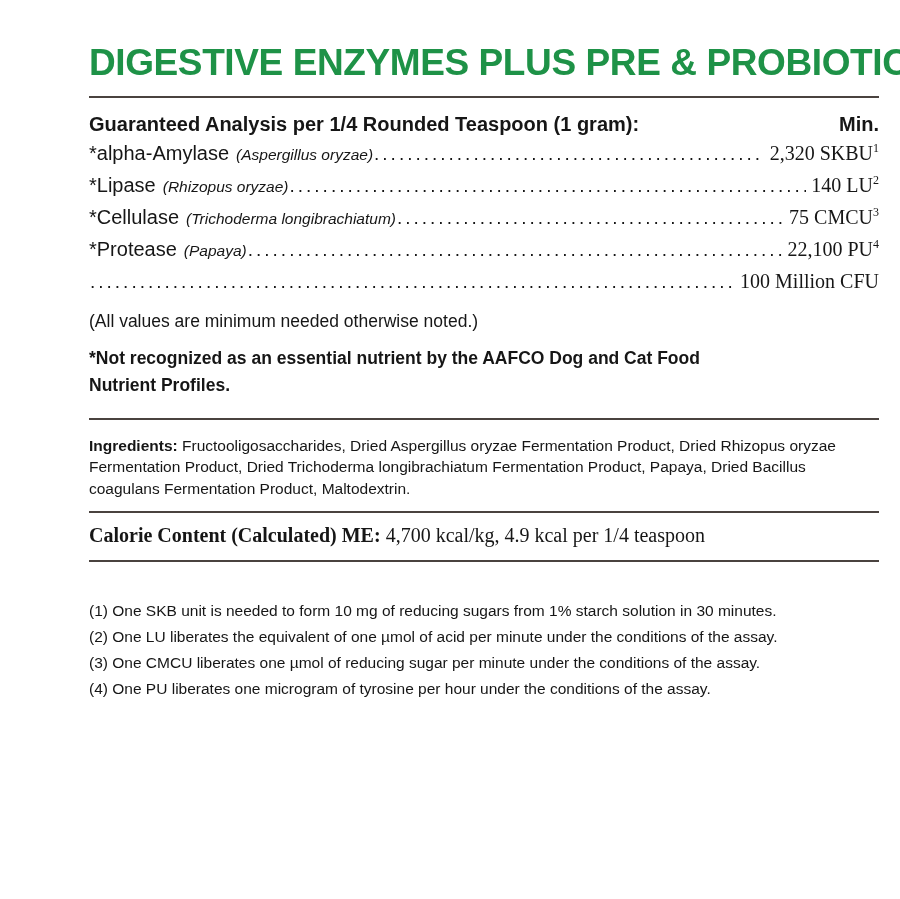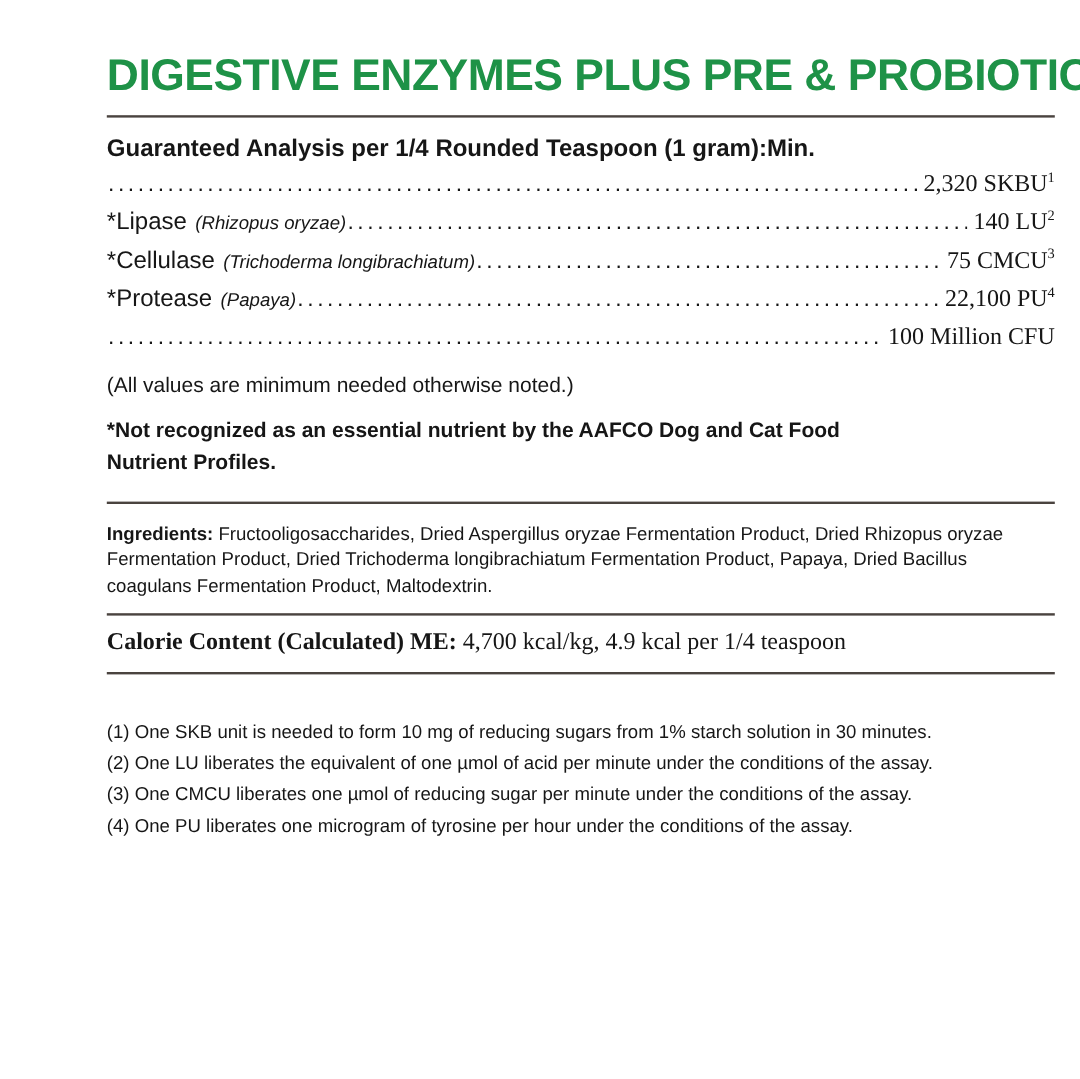--- a/index.html
+++ b/index.html
@@ -29,20 +29,21 @@
     white-space: nowrap;
   }
   .rule {
     border: none;
     border-top: 2px solid #4a433f;
     margin: 0;
     height: 0;
   }
   .ga-header {
     display: flex;
+    justify-content: space-between;
     align-items: baseline;
     margin-top: 15px;
     font-size: 20px;
     font-weight: bold;
   }
   .ga-rows { margin-top: 6px; }
   .ga-row {
     display: flex;
     align-items: baseline;
     height: 32px;
@@ -112,20 +113,21 @@
     <hr class="rule">
 
     <div class="ga-header">
       <span>Guaranteed Analysis per 1/4 Rounded Teaspoon (1 gram):</span>
       <span>Min.</span>
     </div>
 
     <div class="ga-rows">
 
       <div class="ga-row">
+        <span class="row-label"><span>*alpha-Amylase</span><span class="row-species">(Aspergillus oryzae)</span></span>
         <span class="dots"></span>
         <span class="row-value"><span>2,320 SKBU</span><sup>1</sup></span>
       </div>
 
       <div class="ga-row">
         <span class="row-label"><span>*Lipase</span><span class="row-species">(Rhizopus oryzae)</span></span>
         <span class="dots"></span>
         <span class="row-value"><span>140 LU</span><sup>2</sup></span>
       </div>
 

